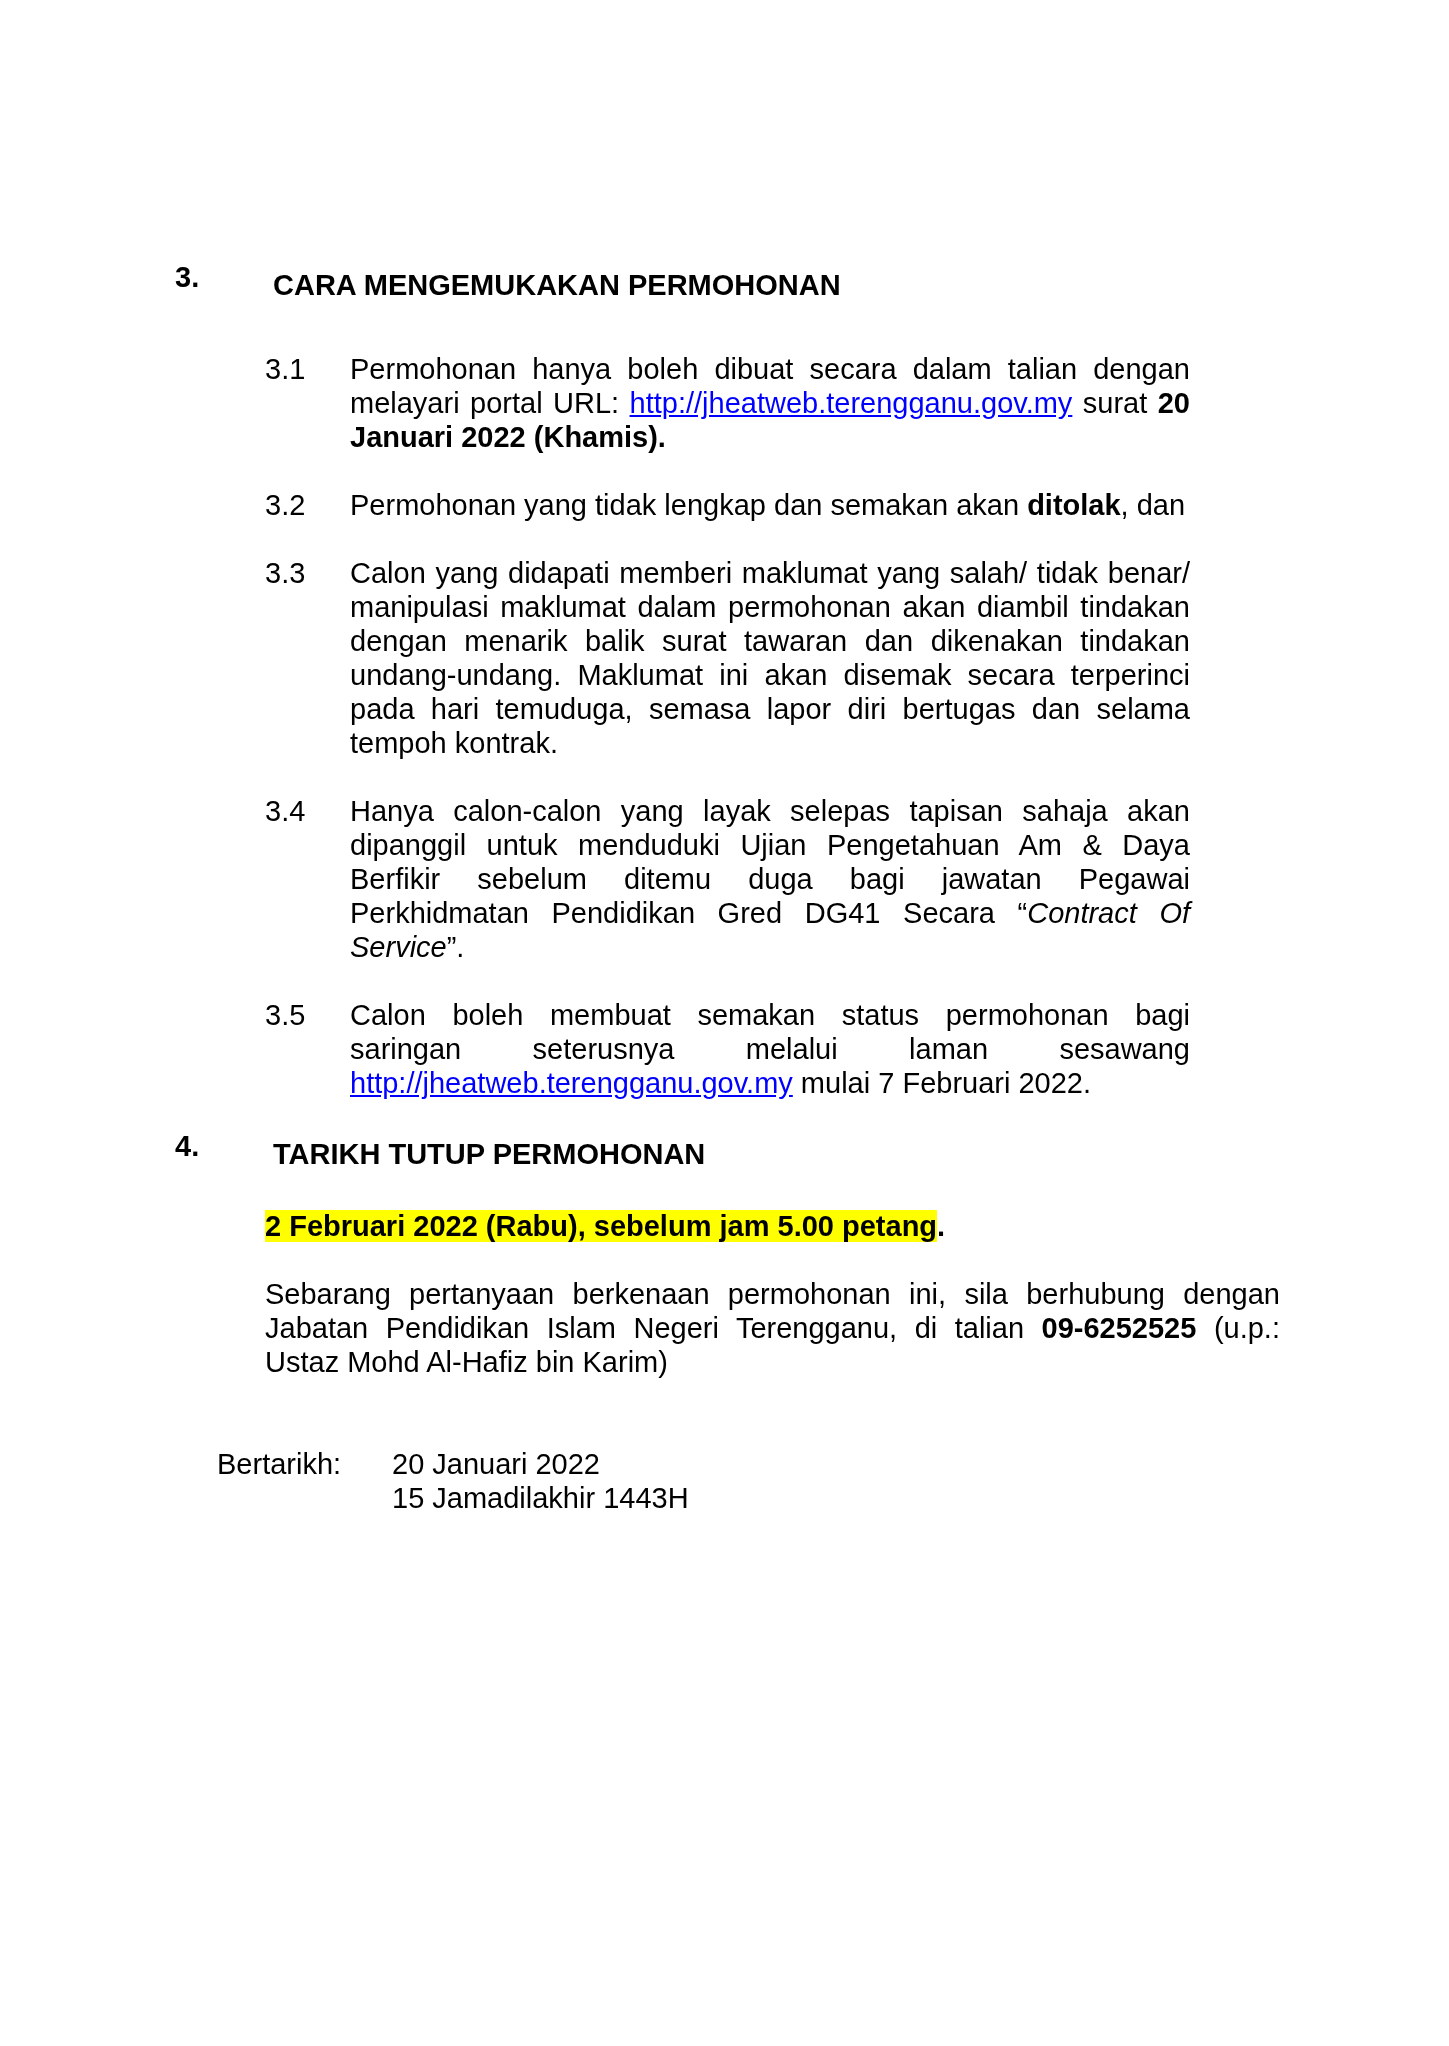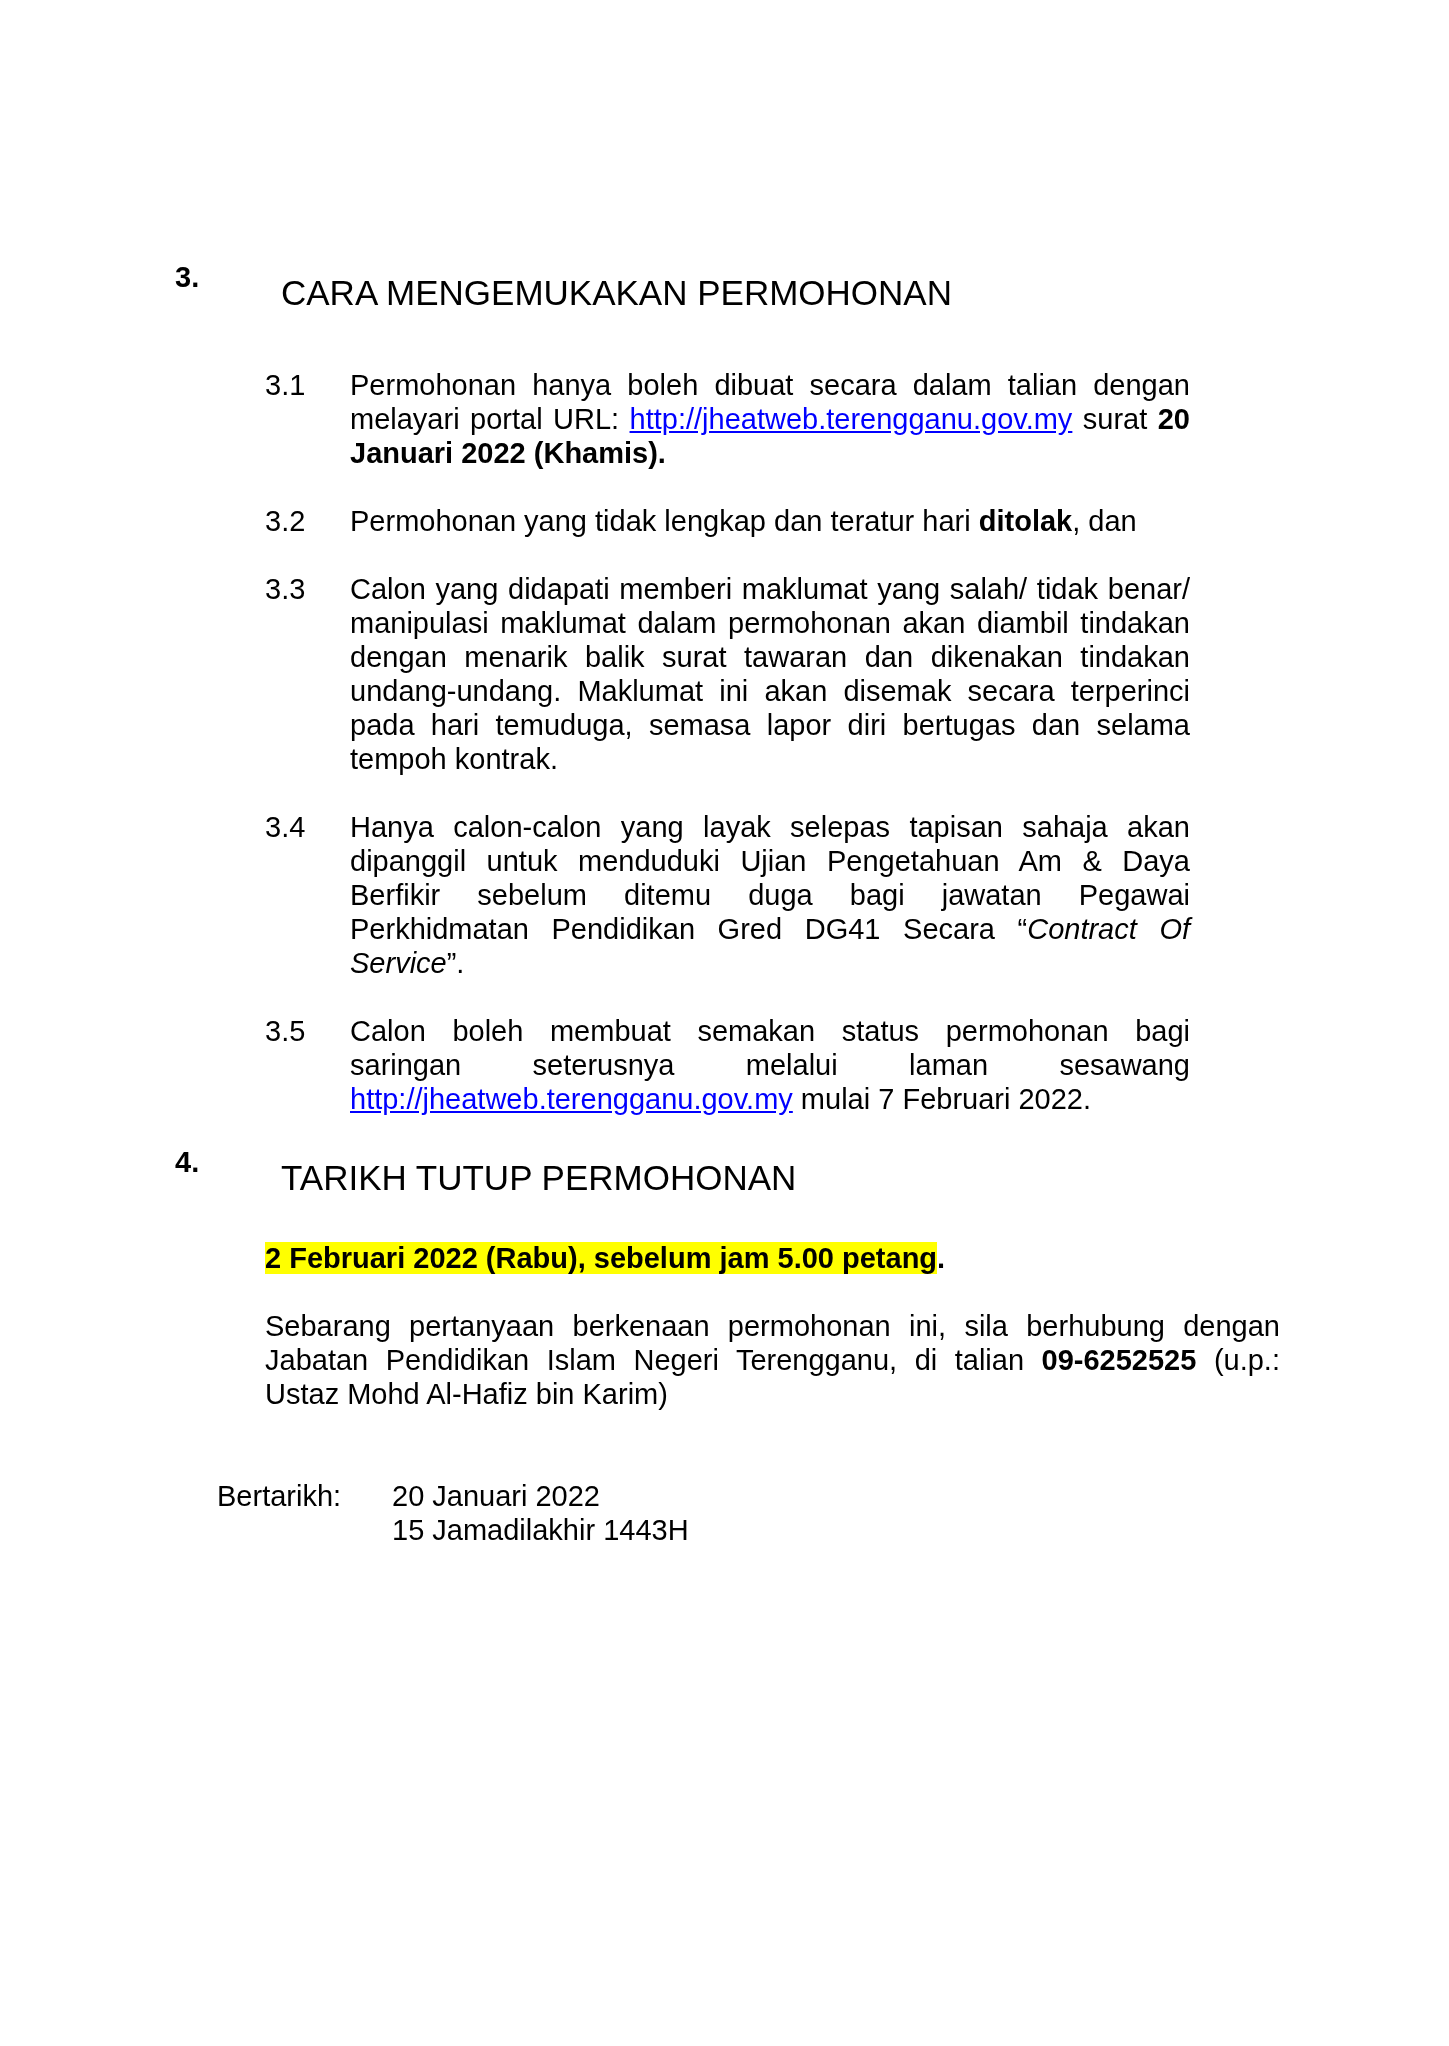--- a/index.html
+++ b/index.html
@@ -11,21 +11,21 @@
     box-sizing: border-box;
     padding: 260px 169px 0 175px;
     color: #000000;
     font-family: "Liberation Sans", sans-serif;
     font-size: 29px;
     line-height: 34px;
   }
   .sec-head { display: flex; font-weight: bold; margin: 0 0 42px 0; }
   .sec-head.tight { margin-bottom: 30px; }
   .sec-num { width: 90px; flex: none; }
-  .sec-title { margin: 16px; font-size: 35px; font-weight: normal; line-height: 34px; }
+  .sec-title { margin: 8px; font-size: 29px; font-weight: bold; line-height: 34px; }
   .item { display: flex; margin: 0 90px 34px 90px; }
   .item.last { margin-bottom: 29px; }
   .inum { width: 85px; flex: none; }
   .ibody { margin: 0; width: 930px; text-align: justify; }
   .para { margin: 0 0 34px 90px; width: 1015px; }
   .para.just { text-align: justify; margin-bottom: 68px; }
   .hl-line { font-weight: bold; white-space: nowrap; }
   .dated { display: flex; margin-left: 42px; }
   .dated-label { width: 175px; flex: none; }
   .b { font-weight: bold; }
@@ -43,21 +43,21 @@
     <h2 class="sec-title">CARA MENGEMUKAKAN PERMOHONAN</h2>
   </div>
 
   <div class="item">
     <span class="inum">3.1</span>
     <p class="ibody"><span>Permohonan hanya boleh dibuat secara dalam talian dengan melayari portal URL: </span><a class="lnk" href="#">http://jheatweb.terengganu.gov.my</a><span> surat </span><span class="b">20 Januari 2022 (Khamis).</span></p>
   </div>
 
   <div class="item">
     <span class="inum">3.2</span>
-    <p class="ibody"><span>Permohonan yang tidak lengkap dan teratur hari </span><span class="b">ditolak</span><span>, dan</span></p>
+    <p class="ibody"><span>Permohonan yang tidak lengkap dan semakan akan </span><span class="b">ditolak</span><span>, dan</span></p>
   </div>
 
   <div class="item">
     <span class="inum">3.3</span>
     <p class="ibody"><span>Calon yang didapati memberi maklumat yang salah/ tidak benar/ manipulasi maklumat dalam permohonan akan diambil tindakan dengan menarik balik surat tawaran dan dikenakan tindakan undang-undang. Maklumat ini akan disemak secara terperinci pada hari temuduga, semasa lapor diri bertugas dan selama tempoh kontrak.</span></p>
   </div>
 
   <div class="item">
     <span class="inum">3.4</span>
     <p class="ibody"><span>Hanya calon-calon yang layak selepas tapisan sahaja akan dipanggil untuk menduduki Ujian Pengetahuan Am &amp; Daya Berfikir sebelum ditemu duga bagi jawatan Pegawai Perkhidmatan Pendidikan Gred DG41 Secara “</span><span class="i">Contract Of Service</span><span>”.</span></p>

